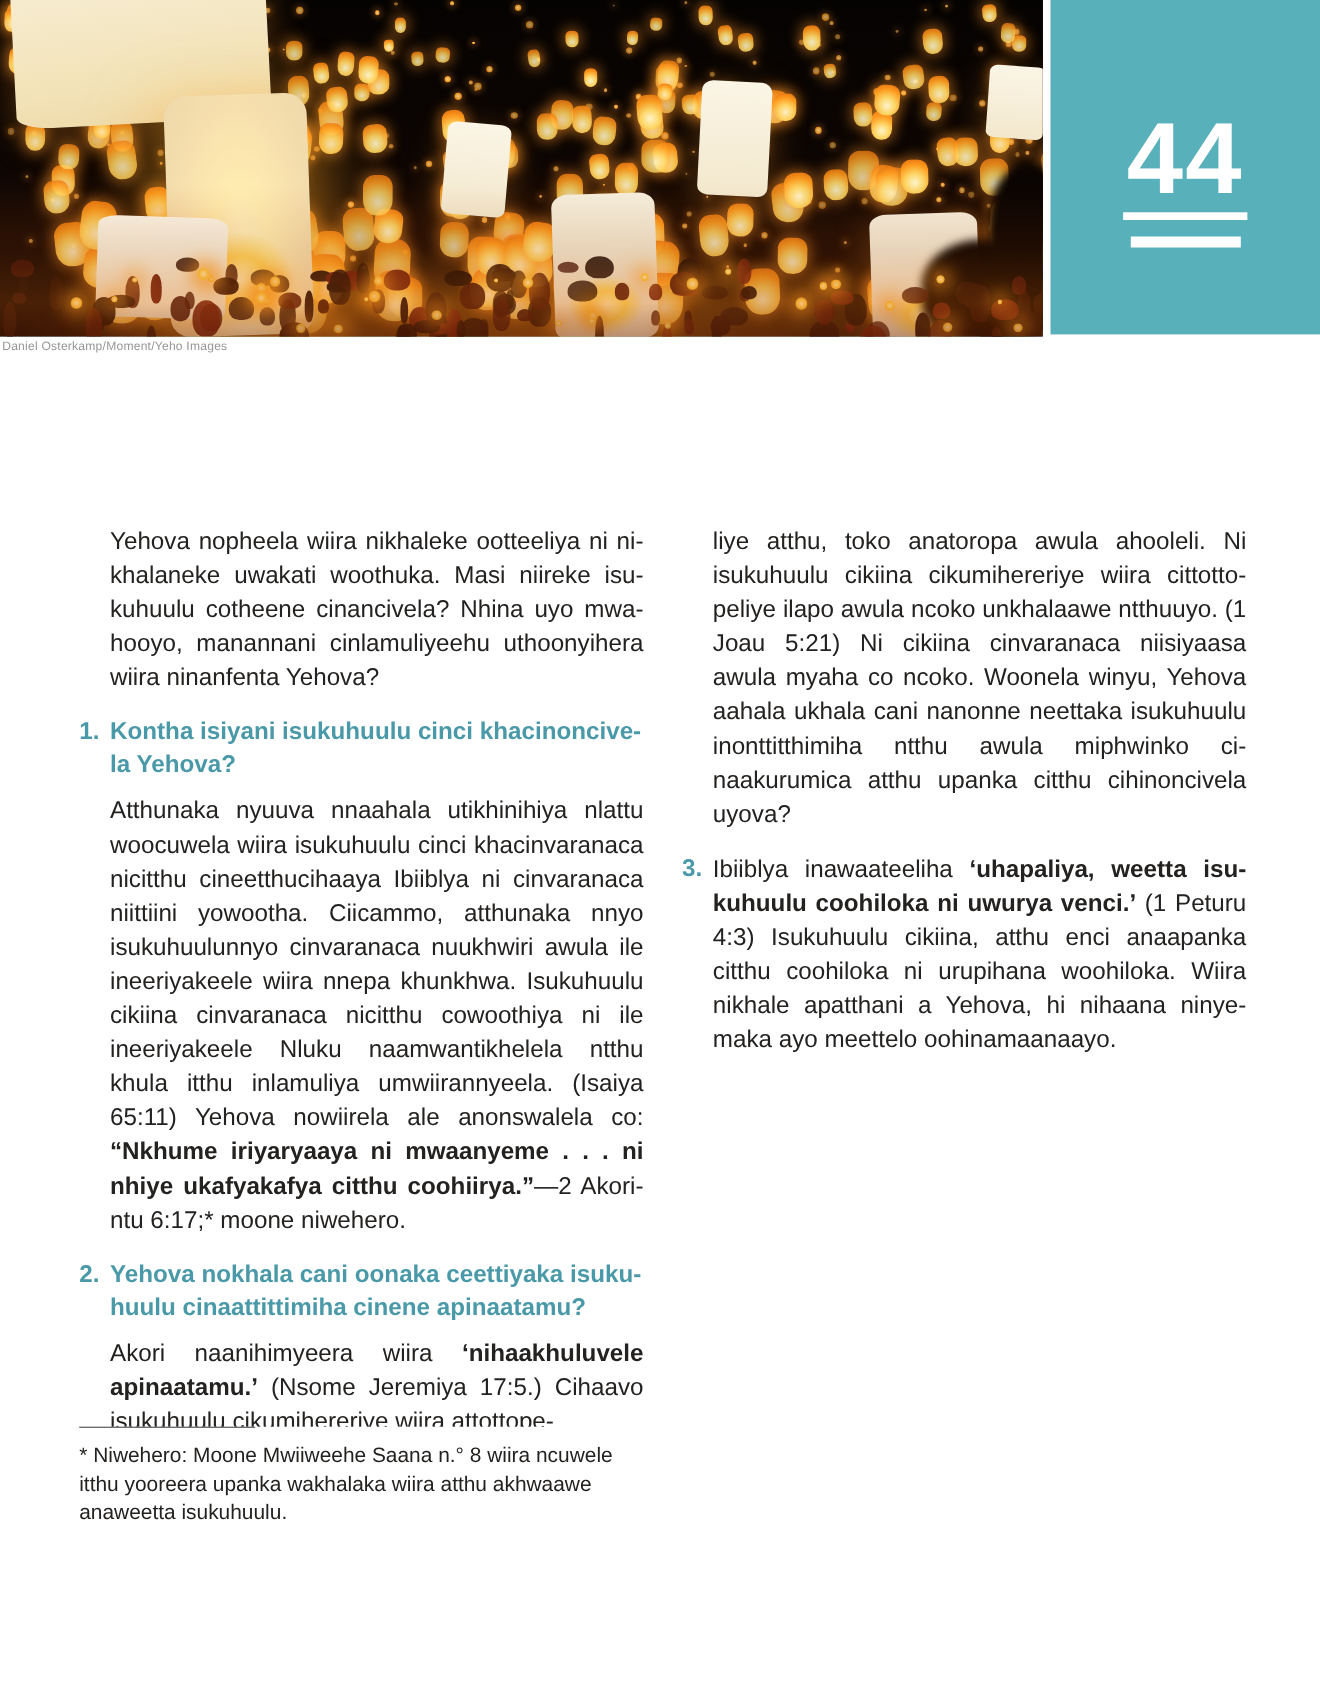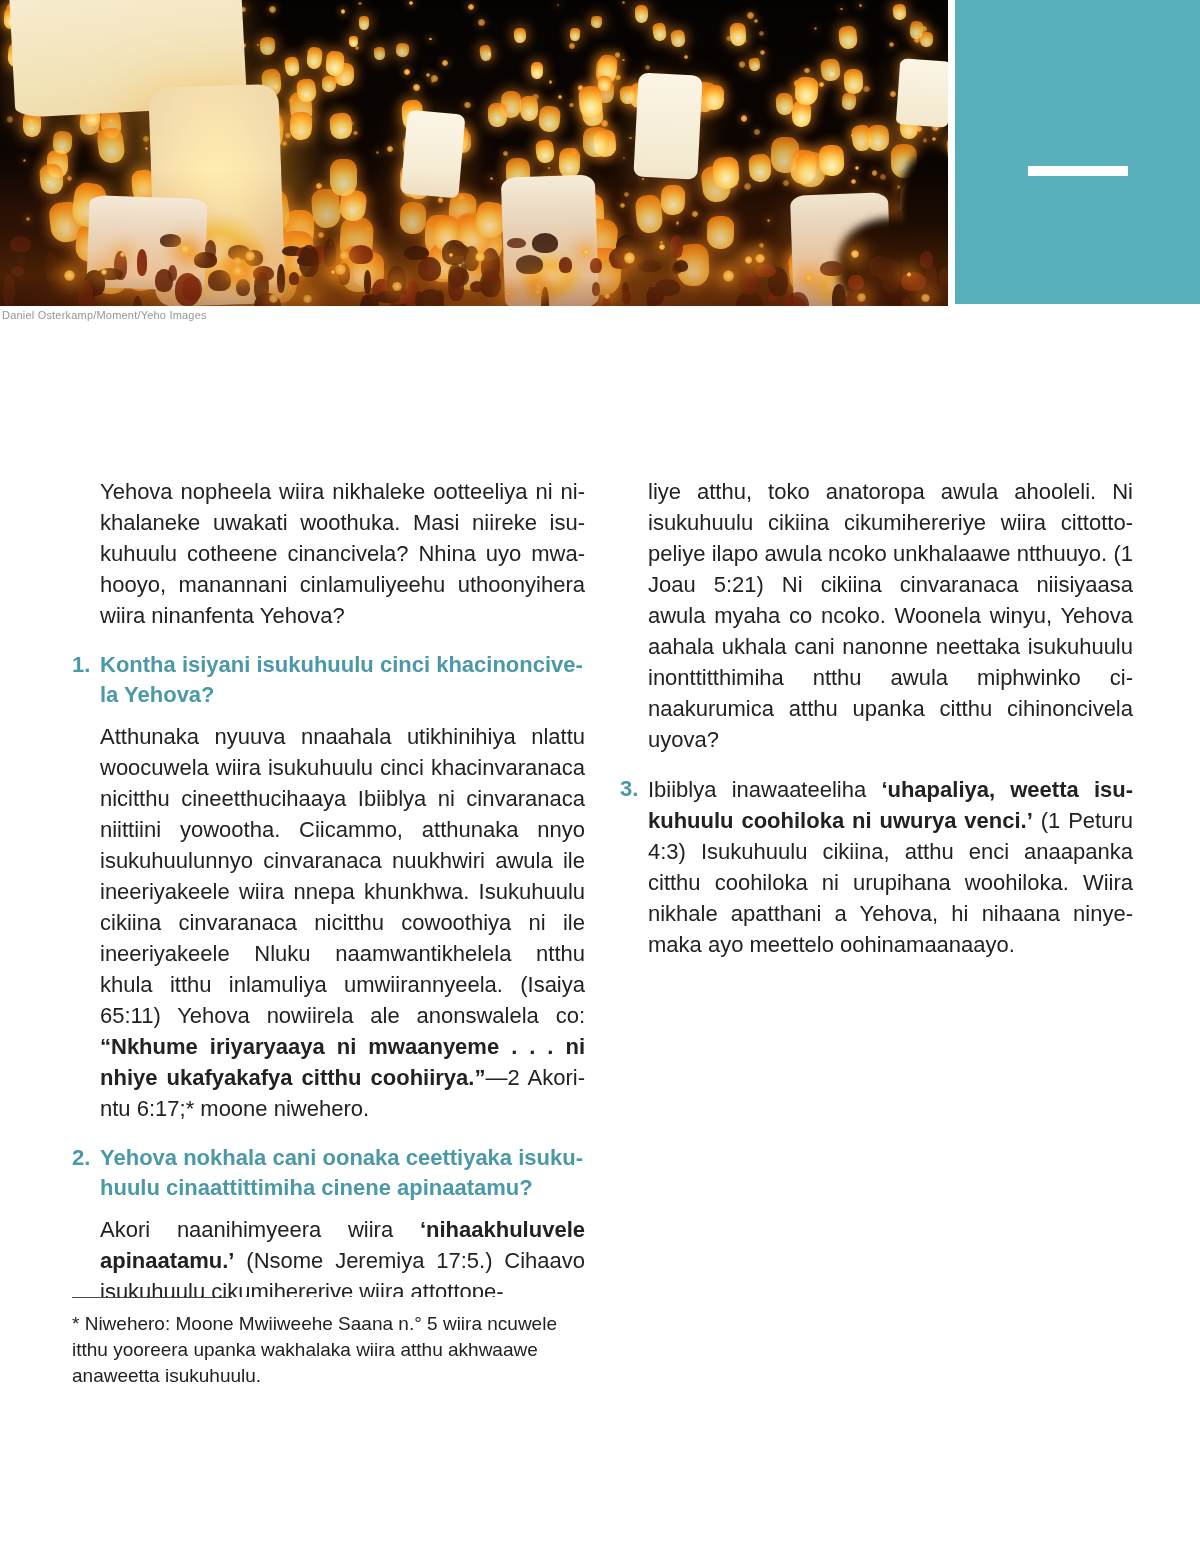--- a/index.html
+++ b/index.html
@@ -567,20 +567,21 @@
         <div class="torch" style="left: 850.864px; top: 250.101px; width: 8.21209px; height: 8.21209px; background: radial-gradient(circle, rgb(255, 241, 176) 0%, rgb(255, 195, 58) 55%, rgba(255, 150, 30, 0) 100%); box-shadow: rgba(255, 160, 35, 0.7) 0px 0px 16px 6px;"></div>
         <div class="torch" style="left: 269.395px; top: 294.173px; width: 8.74587px; height: 8.74587px; background: radial-gradient(circle, rgb(255, 241, 176) 0%, rgb(255, 195, 58) 55%, rgba(255, 150, 30, 0) 100%); box-shadow: rgba(255, 160, 35, 0.7) 0px 0px 16px 6px;"></div>
         <div class="torch" style="left: 535.199px; top: 289.193px; width: 5.58743px; height: 5.58743px; background: radial-gradient(circle, rgb(255, 241, 176) 0%, rgb(255, 195, 58) 55%, rgba(255, 150, 30, 0) 100%); box-shadow: rgba(255, 160, 35, 0.7) 0px 0px 16px 6px;"></div>
         <div class="torch" style="left: 659.234px; top: 243.982px; width: 5.86363px; height: 5.86363px; background: radial-gradient(circle, rgb(255, 241, 176) 0%, rgb(255, 195, 58) 55%, rgba(255, 150, 30, 0) 100%); box-shadow: rgba(255, 160, 35, 0.7) 0px 0px 16px 6px;"></div>
         <div class="torch" style="left: 179.18px; top: 243.106px; width: 11.541px; height: 11.541px; background: radial-gradient(circle, rgb(255, 241, 176) 0%, rgb(255, 195, 58) 55%, rgba(255, 150, 30, 0) 100%); box-shadow: rgba(255, 160, 35, 0.7) 0px 0px 16px 6px;"></div>
         <div class="torch" style="left: 392.459px; top: 281.54px; width: 9.92102px; height: 9.92102px; background: radial-gradient(circle, rgb(255, 241, 176) 0%, rgb(255, 195, 58) 55%, rgba(255, 150, 30, 0) 100%); box-shadow: rgba(255, 160, 35, 0.7) 0px 0px 16px 6px;"></div>
         <div class="torch" style="left: 448.77px; top: 252.515px; width: 4.4423px; height: 4.4423px; background: radial-gradient(circle, rgb(255, 241, 176) 0%, rgb(255, 195, 58) 55%, rgba(255, 150, 30, 0) 100%); box-shadow: rgba(255, 160, 35, 0.7) 0px 0px 16px 6px;"></div>
         <div class="torch" style="left: 232.27px; top: 265.733px; width: 10.7328px; height: 10.7328px; background: radial-gradient(circle, rgb(255, 241, 176) 0%, rgb(255, 195, 58) 55%, rgba(255, 150, 30, 0) 100%); box-shadow: rgba(255, 160, 35, 0.7) 0px 0px 16px 6px;"></div>
       </div>
     <div class="lesson-box">
+      <div class="lesson-number">44</div>
       <div class="lesson-bar"></div>
     </div>
   </div>
 
   <div class="credit">Daniel Osterkamp/Moment/Yeho Images</div>
 
 
   <div class="columns">
 
     <div class="col">
@@ -603,16 +604,16 @@
       <div class="q-head">
         <span class="q-num">3.</span>
       </div>
       <p><span>Ibiiblya inawaateeliha </span><span class="bold">‘uhapaliya, weetta isu­kuhuulu coohiloka ni uwurya venci.’</span><span> (1 Peturu 4:3) Isukuhuulu cikiina, atthu enci anaapanka citthu coohiloka ni urupihana woohiloka. Wiira nikhale apatthani a Yehova, hi nihaana ninye­maka ayo meettelo oohinamaanaayo.</span></p>
     </div>
 
   </div>
 
   <div class="footnote">
     <div class="fn-rule"></div>
-    <p class="fn-text">* Niwehero: Moone Mwiiweehe Saana n.° 5 wiira ncuwele itthu yooreera upanka wakhalaka wiira atthu akhwaawe anaweetta isukuhuulu.</p>
+    <p class="fn-text">* Niwehero: Moone Mwiiweehe Saana n.° 8 wiira ncuwele itthu yooreera upanka wakhalaka wiira atthu akhwaawe anaweetta isukuhuulu.</p>
   </div>
 
 </div>
 
 </body></html>

